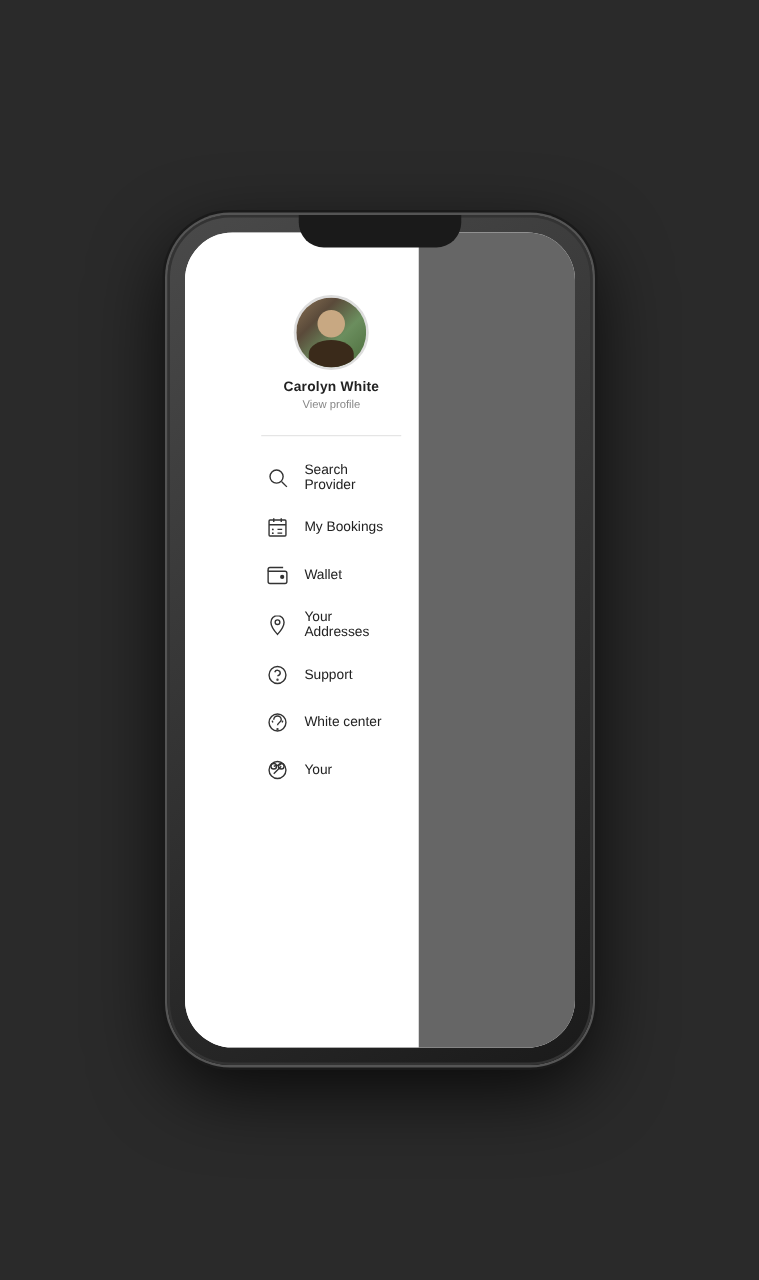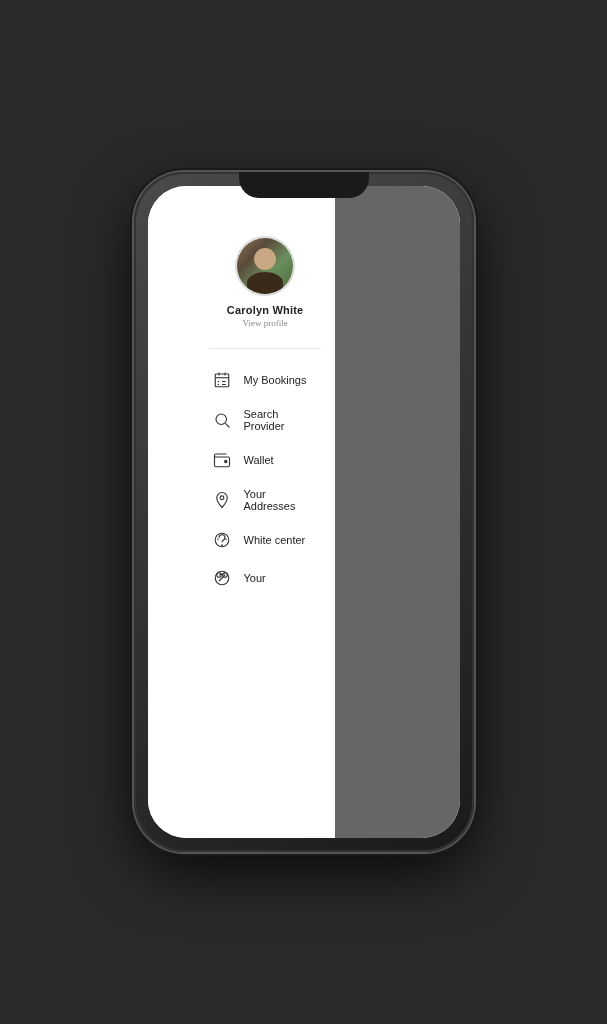--- a/index.html
+++ b/index.html
@@ -129,21 +129,20 @@
       font-size: 11px;
       font-weight: 700;
       color: #222;
       letter-spacing: 0.2px;
     }
 
     .profile-link {
       font-size: 9px;
       color: #888;
       margin-top: 2px;
-      font-family: Liberation Serif, serif;
     }
 
     .divider {
       width: 80%;
       height: 1px;
       background: #e5e5e5;
       margin: 8px auto;
     }
 
     .menu-list {
@@ -197,47 +196,47 @@
           <div class="avatar">
             <div class="avatar-img"></div>
           </div>
           <span class="profile-name">Carolyn White</span>
           <span class="profile-link">View profile</span>
         </div>
 
         <div class="divider"></div>
 
         <nav class="menu-list">
+
+          <div class="menu-item">
+            <div class="menu-icon">
+              <svg viewBox="0 0 24 24">
+                  <circle cx="11" cy="11" r="7"></circle>
+                  <line x1="16.5" y1="16.5" x2="22" y2="22"></line>
+                </svg>
+            </div>
+            <span class="menu-label">Search Provider</span>
+          </div>
 
           <div class="menu-item">
             <div class="menu-icon">
               <svg viewBox="0 0 24 24">
                   <rect x="3" y="4" width="18" height="17" rx="1"></rect>
                   <line x1="3" y1="9" x2="21" y2="9"></line>
                   <line x1="8" y1="2" x2="8" y2="6"></line>
                   <line x1="16" y1="2" x2="16" y2="6"></line>
                   <line x1="7" y1="14" x2="7" y2="14" stroke-linecap="round" stroke-width="2"></line>
                   <line x1="12" y1="14" x2="17" y2="14"></line>
                   <line x1="7" y1="18" x2="7" y2="18" stroke-linecap="round" stroke-width="2"></line>
                   <line x1="12" y1="18" x2="17" y2="18"></line>
                 </svg>
             </div>
             <span class="menu-label">My Bookings</span>
           </div>
 
-          <div class="menu-item">
-            <div class="menu-icon">
-              <svg viewBox="0 0 24 24">
-                  <circle cx="11" cy="11" r="7"></circle>
-                  <line x1="16.5" y1="16.5" x2="22" y2="22"></line>
-                </svg>
-            </div>
-            <span class="menu-label">Search Provider</span>
-          </div>
-
 
           <div class="menu-item">
             <div class="menu-icon">
               <svg viewBox="0 0 24 24">
                   <path d="M2 8h18a2 2 0 012 2v9a2 2 0 01-2 2H4a2 2 0 01-2-2V8z"></path>
                   <path d="M2 8V6a2 2 0 012-2h14"></path>
                   <circle cx="17" cy="14" r="1.5" fill="#333"></circle>
                 </svg>
             </div>
             <span class="menu-label">Wallet</span>
@@ -246,20 +245,30 @@
           <div class="menu-item">
             <div class="menu-icon">
               <svg viewBox="0 0 24 24">
                   <path d="M12 2C8.13 2 5 5.13 5 9c0 5.25 7 13 7 13s7-7.75 7-13c0-3.87-3.13-7-7-7z"></path>
                   <circle cx="12" cy="9" r="2.5"></circle>
                 </svg>
             </div>
             <span class="menu-label">Your Addresses</span>
           </div>
 
+          <div class="menu-item">
+            <div class="menu-icon">
+              <svg viewBox="0 0 24 24">
+                  <circle cx="12" cy="12" r="9"></circle>
+                  <path d="M9.09 9a3 3 0 015.83 1c0 2-3 3-3 3"></path>
+                  <circle cx="12" cy="17" r="0.5" fill="#333"></circle>
+                </svg>
+            </div>
+            <span class="menu-label">Support</span>
+          </div>
 
           <div class="menu-item">
             <div class="menu-icon">
               <svg viewBox="0 0 24 24">
                   <circle cx="12" cy="12" r="9"></circle>
                   <path d="M8 9a4 4 0 018 0c0 3-4 3-4 6"></path>
                   <circle cx="12" cy="19" r="0.5" fill="#333"></circle>
                   <path d="M7 12a5.1 5.1 0 01-.5-2M17 12a5.1 5.1 0 00.5-2"></path>
                 </svg>
             </div>

